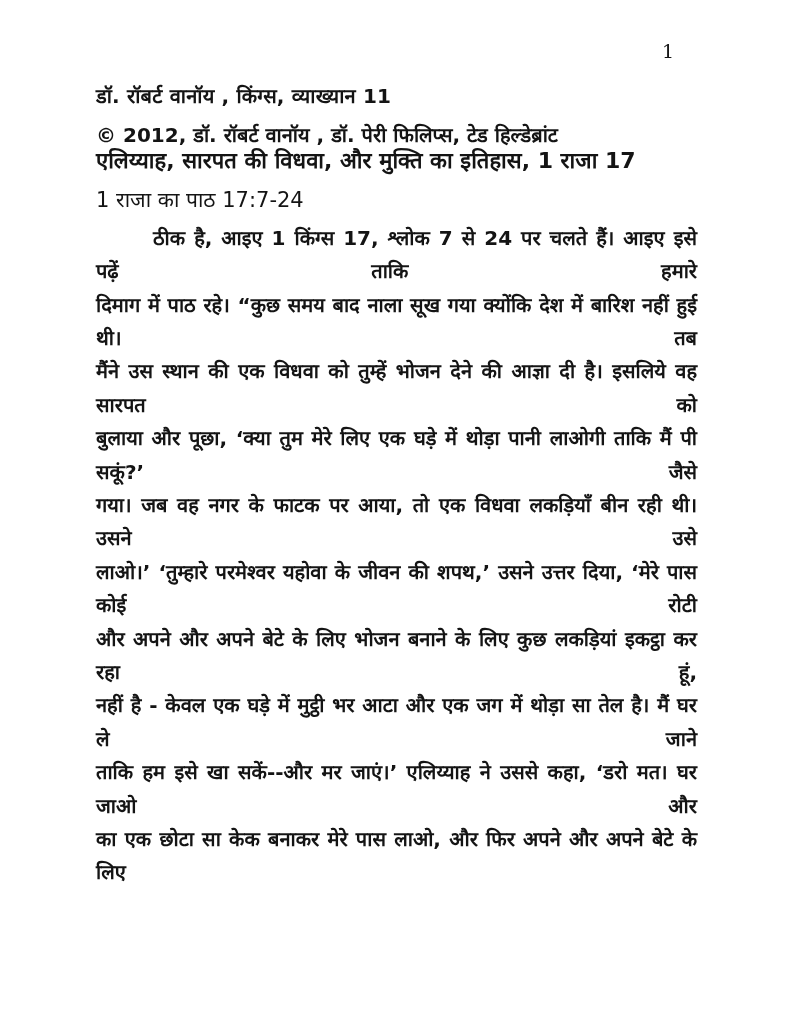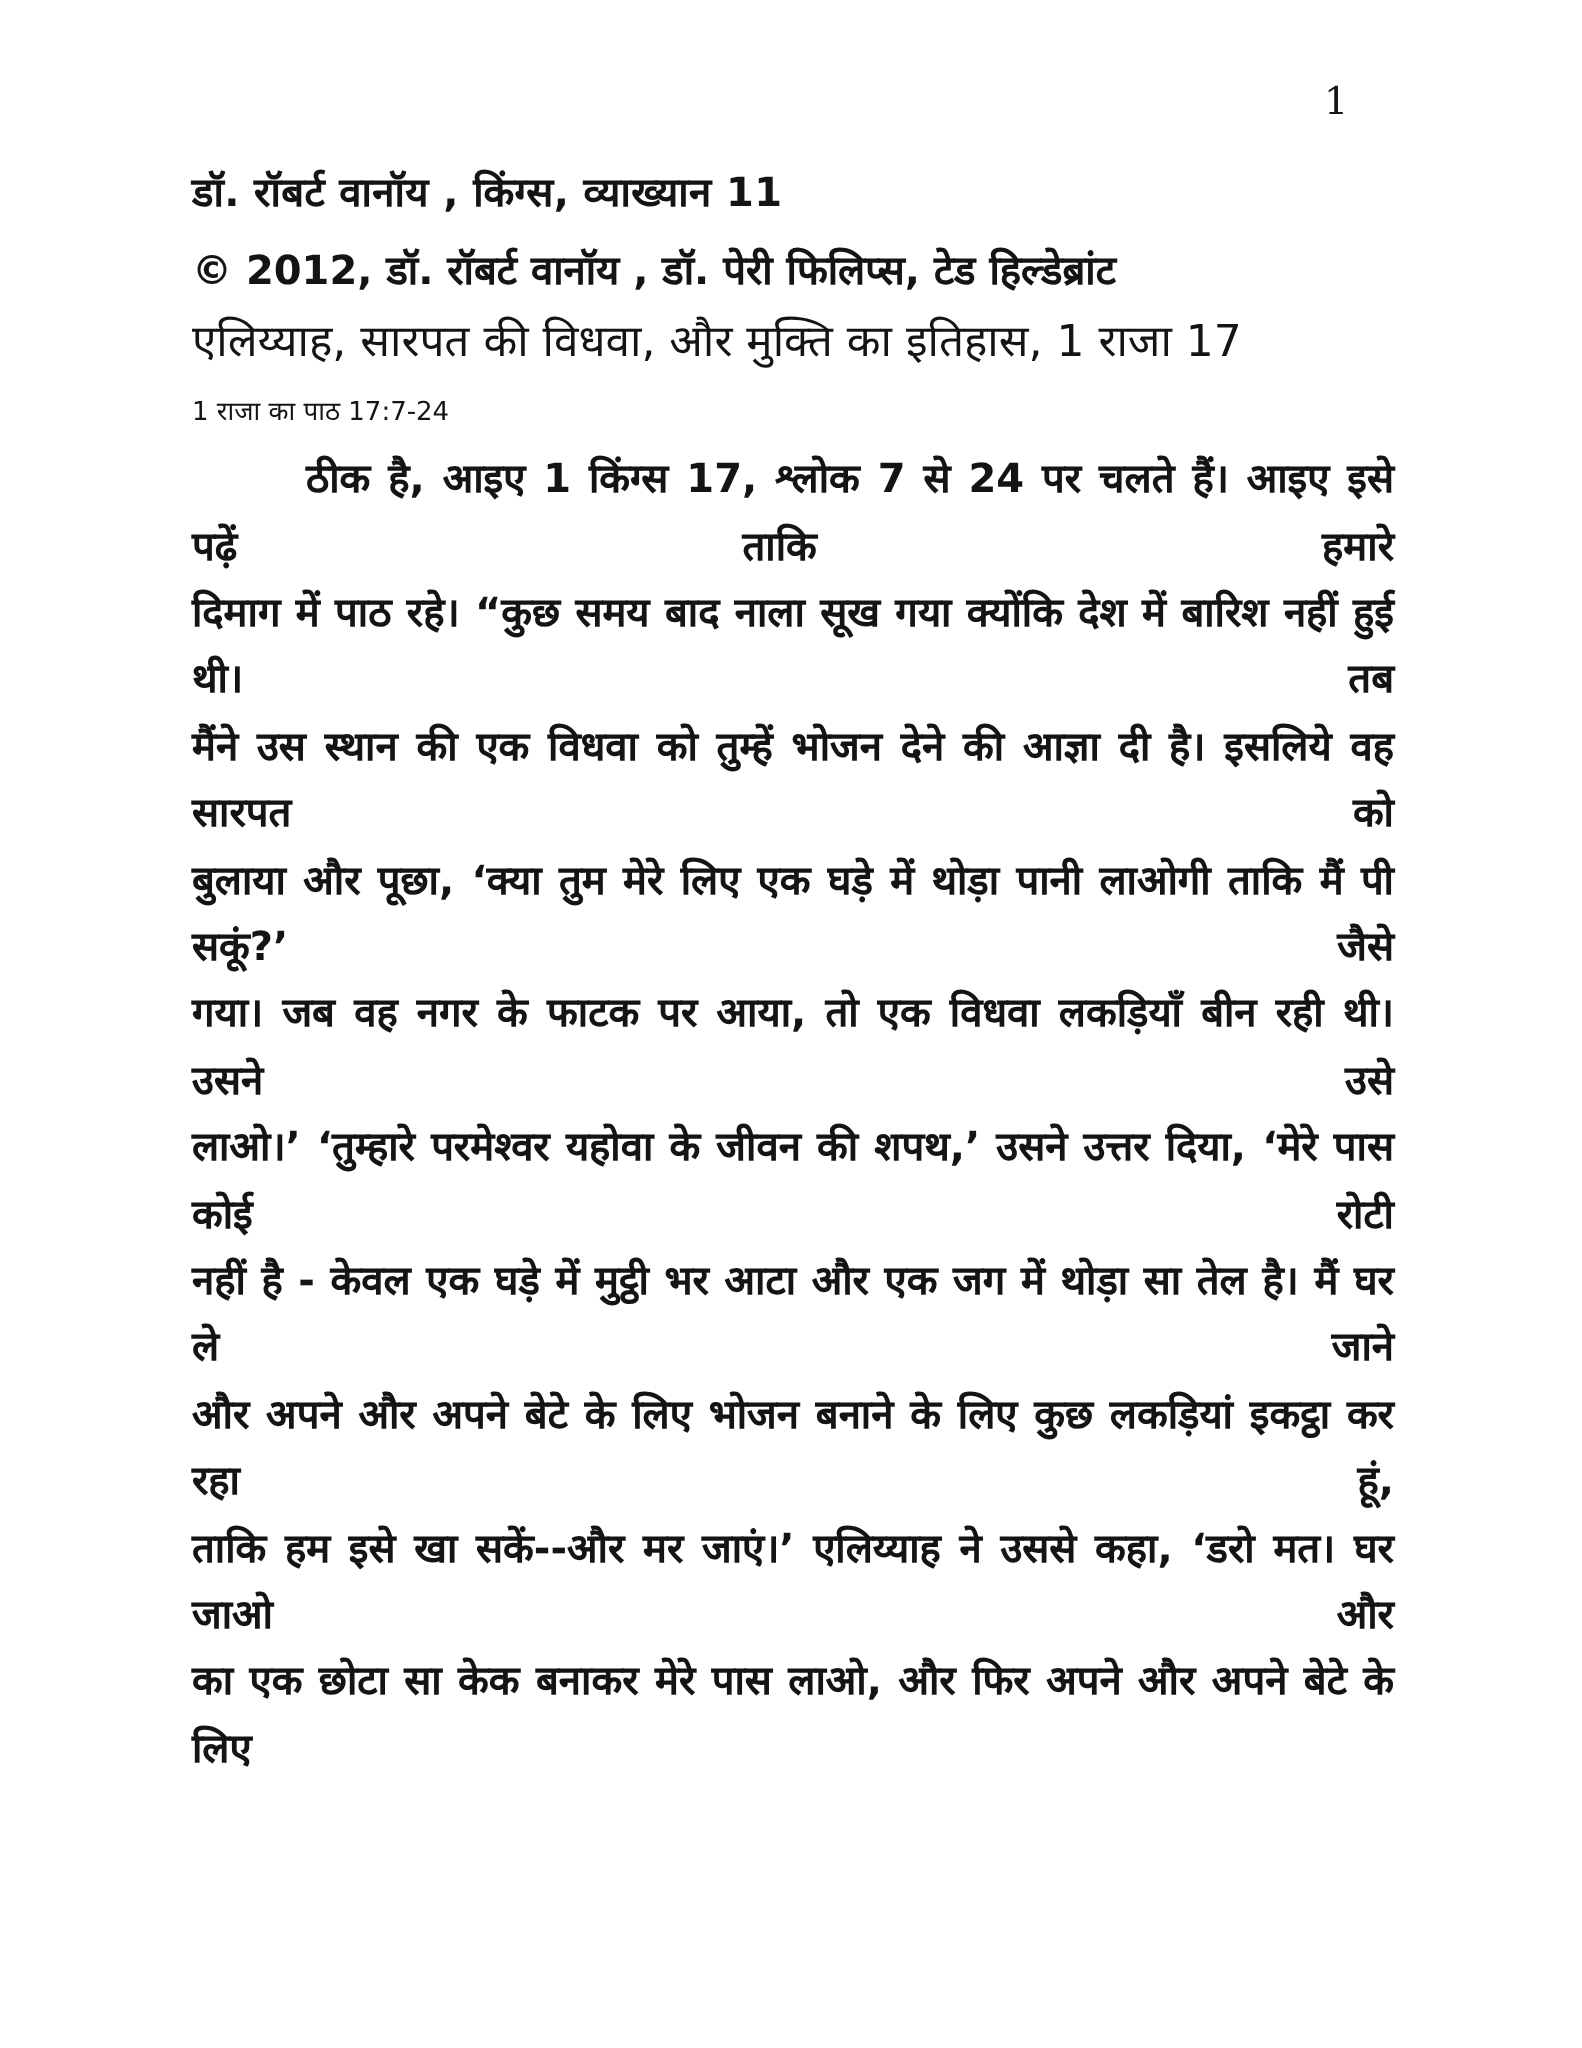--- a/index.html
+++ b/index.html
@@ -39,26 +39,25 @@
     letter-spacing: 0.2px;
   }
   .copyright {
     font-size: 20px;
     font-weight: bold;
     margin-top: 14px;
     line-height: 1.2;
   }
   .subtitle {
     font-size: 22px;
-    font-weight: normal;
-    margin-top: 11px;
+    font-weight: bold;
     line-height: 1.25;
   }
   .passage-ref {
-    font-size: 13px;
+    font-size: 21px;
     font-weight: normal;
     margin-top: 13px;
     line-height: 1.2;
   }
   .body-text {
     margin-top: 9px;
     font-size: 20px;
   }
   .para {
     margin: 0;
@@ -93,22 +92,22 @@
 
     <div class="body-text">
 
       <div class="para">
         <div class="line para-start">ठीक है, आइए 1 किंग्स 17, श्लोक 7 से 24 पर चलते हैं। आइए इसे पढ़ें ताकि हमारे</div>
         <div class="line">दिमाग में पाठ रहे। “कुछ समय बाद नाला सूख गया क्योंकि देश में बारिश नहीं हुई थी। तब</div>
         <div class="line">मैंने उस स्थान की एक विधवा को तुम्हें भोजन देने की आज्ञा दी है। इसलिये वह सारपत को</div>
         <div class="line">बुलाया और पूछा, ‘क्या तुम मेरे लिए एक घड़े में थोड़ा पानी लाओगी ताकि मैं पी सकूं?’ जैसे</div>
         <div class="line">गया। जब वह नगर के फाटक पर आया, तो एक विधवा लकड़ियाँ बीन रही थी। उसने उसे</div>
         <div class="line">लाओ।’ ‘तुम्हारे परमेश्वर यहोवा के जीवन की शपथ,’ उसने उत्तर दिया, ‘मेरे पास कोई रोटी</div>
+        <div class="line">और अपने और अपने बेटे के लिए भोजन बनाने के लिए कुछ लकड़ियां इकट्ठा कर रहा हूं,</div>
         <div class="line">नहीं है - केवल एक घड़े में मुट्ठी भर आटा और एक जग में थोड़ा सा तेल है। मैं घर ले जाने</div>
-        <div class="line">और अपने और अपने बेटे के लिए भोजन बनाने के लिए कुछ लकड़ियां इकट्ठा कर रहा हूं,</div>
         <div class="line">ताकि हम इसे खा सकें--और मर जाएं।’ एलिय्याह ने उससे कहा, ‘डरो मत। घर जाओ और</div>
         <div class="line">का एक छोटा सा केक बनाकर मेरे पास लाओ, और फिर अपने और अपने बेटे के लिए</div>
 
       </div>
 
     </div>
 
   </div>
 
 </div>

